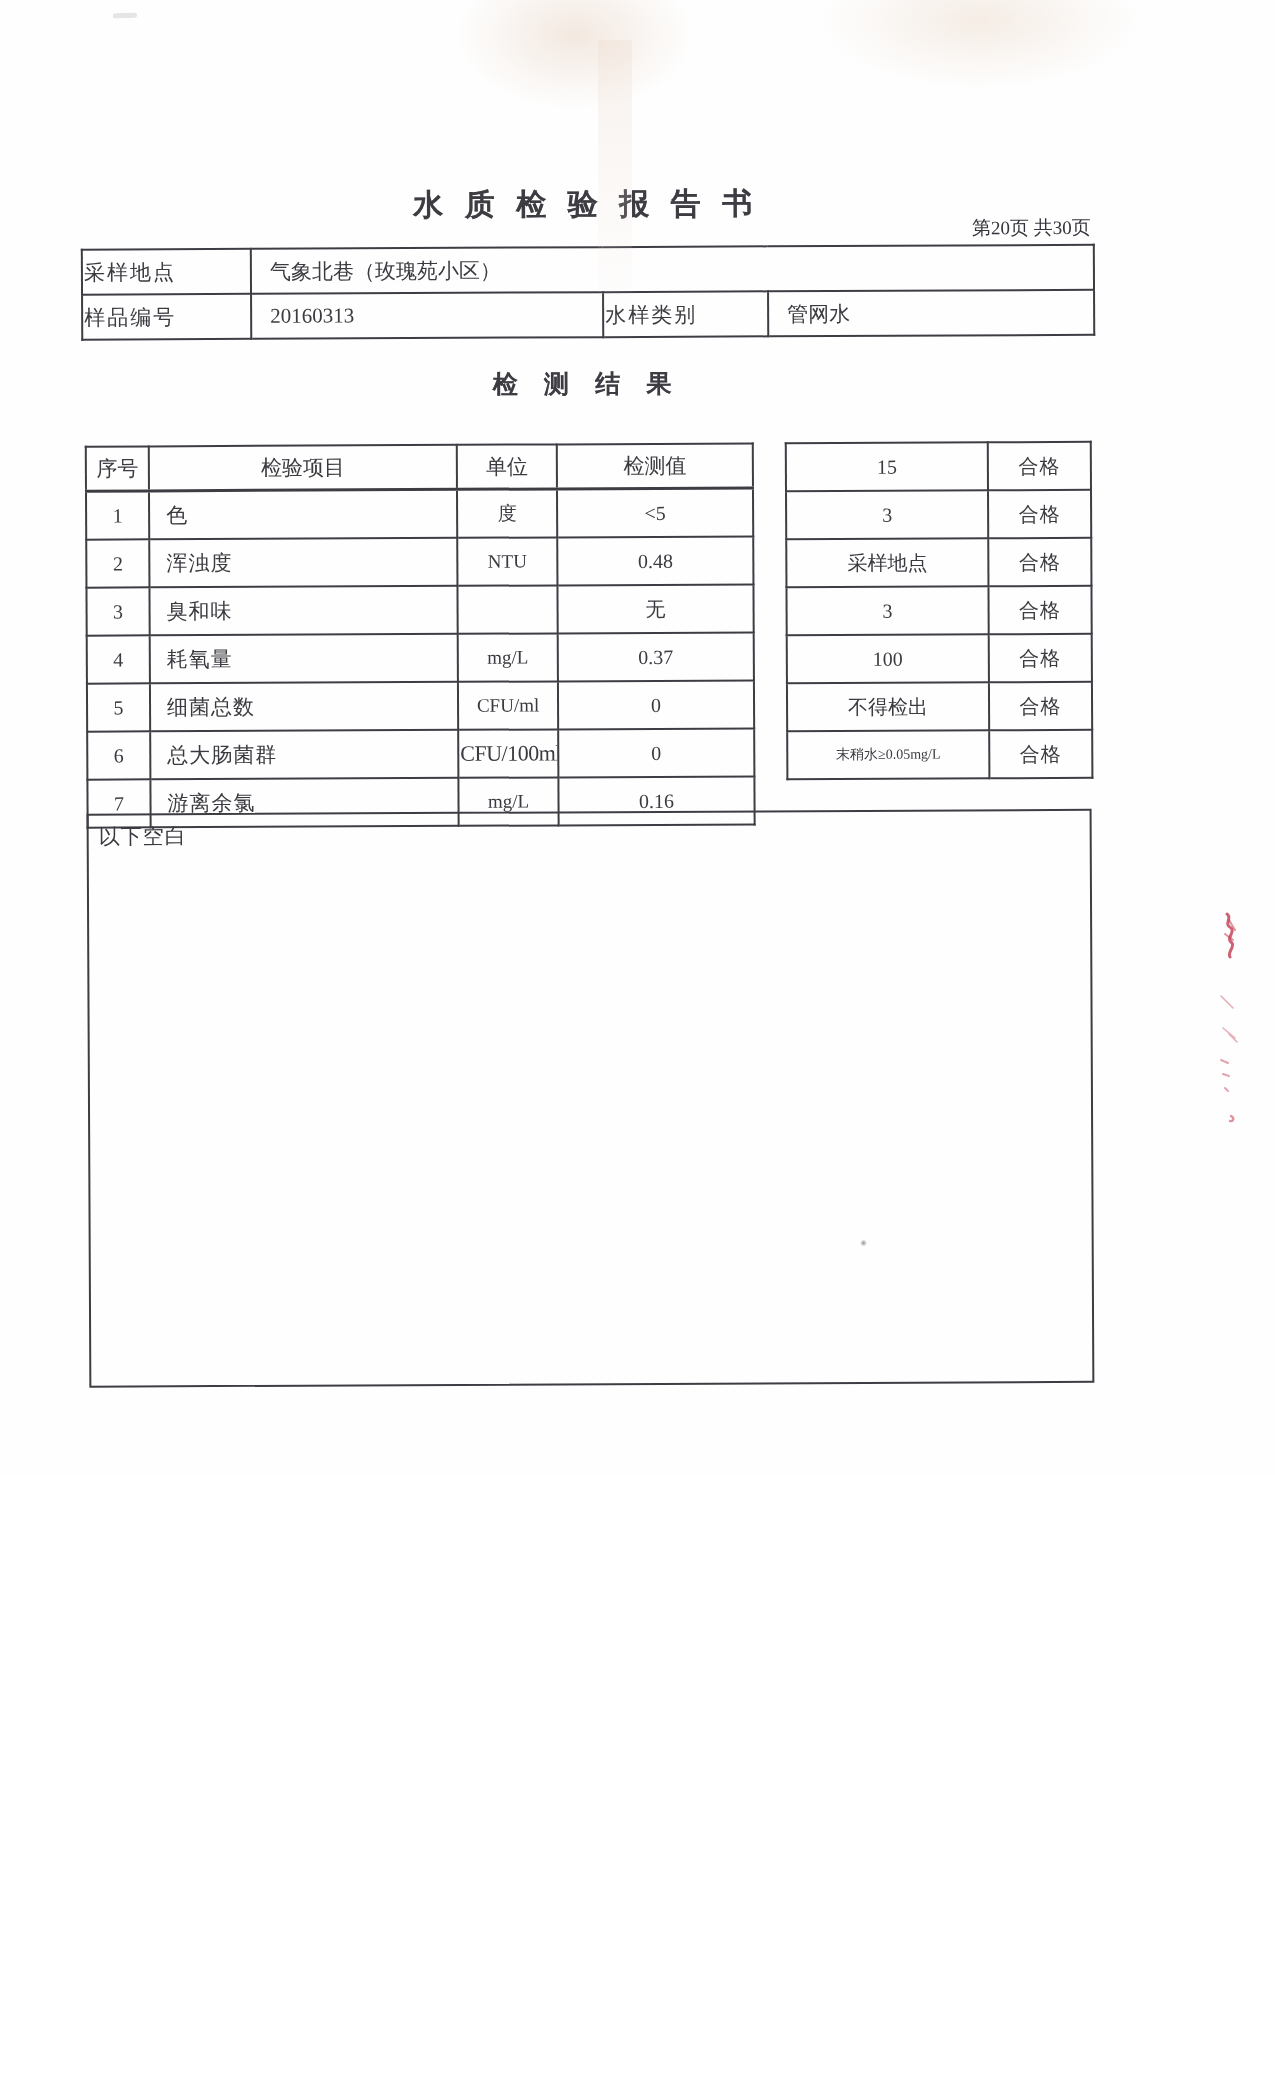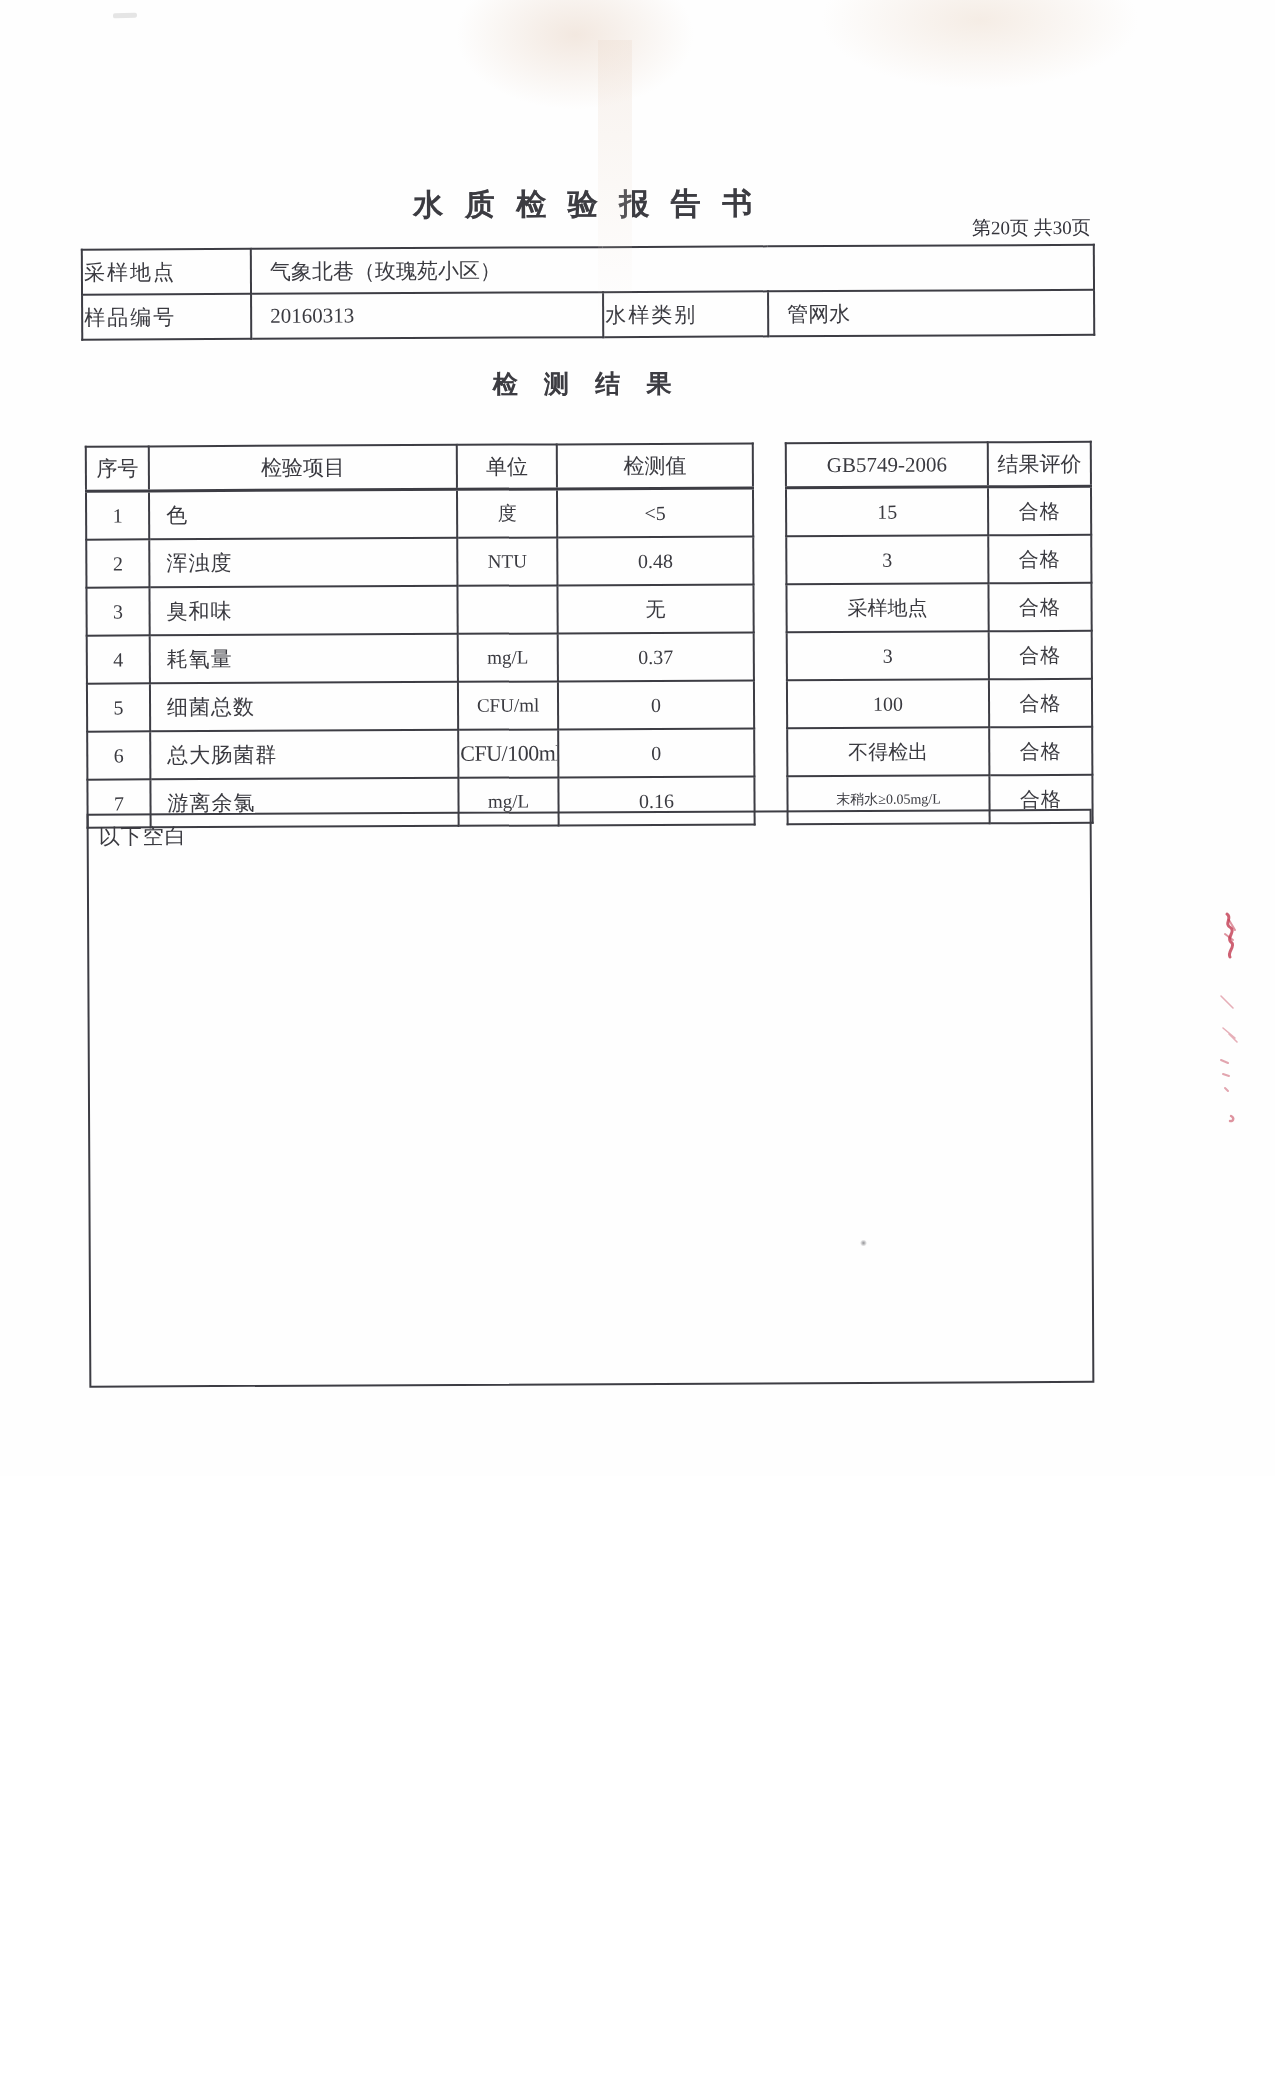--- a/index.html
+++ b/index.html
@@ -153,24 +153,20 @@
       </tr>
     </tbody>
       </table>
 
     <table class="t-right">
       <colgroup>
           <col style="width:202px">
           <col style="width:103px">
         </colgroup>
       <tbody>
-          <tr class="hdr">
-        <td>GB5749-2006</td>
-        <td>结果评价</td>
-      </tr>
       <tr>
         <td>15</td>
         <td class="pass">合格</td>
       </tr>
       <tr>
         <td>3</td>
         <td class="pass">合格</td>
       </tr>
       <tr>
         <td>采样地点</td>

